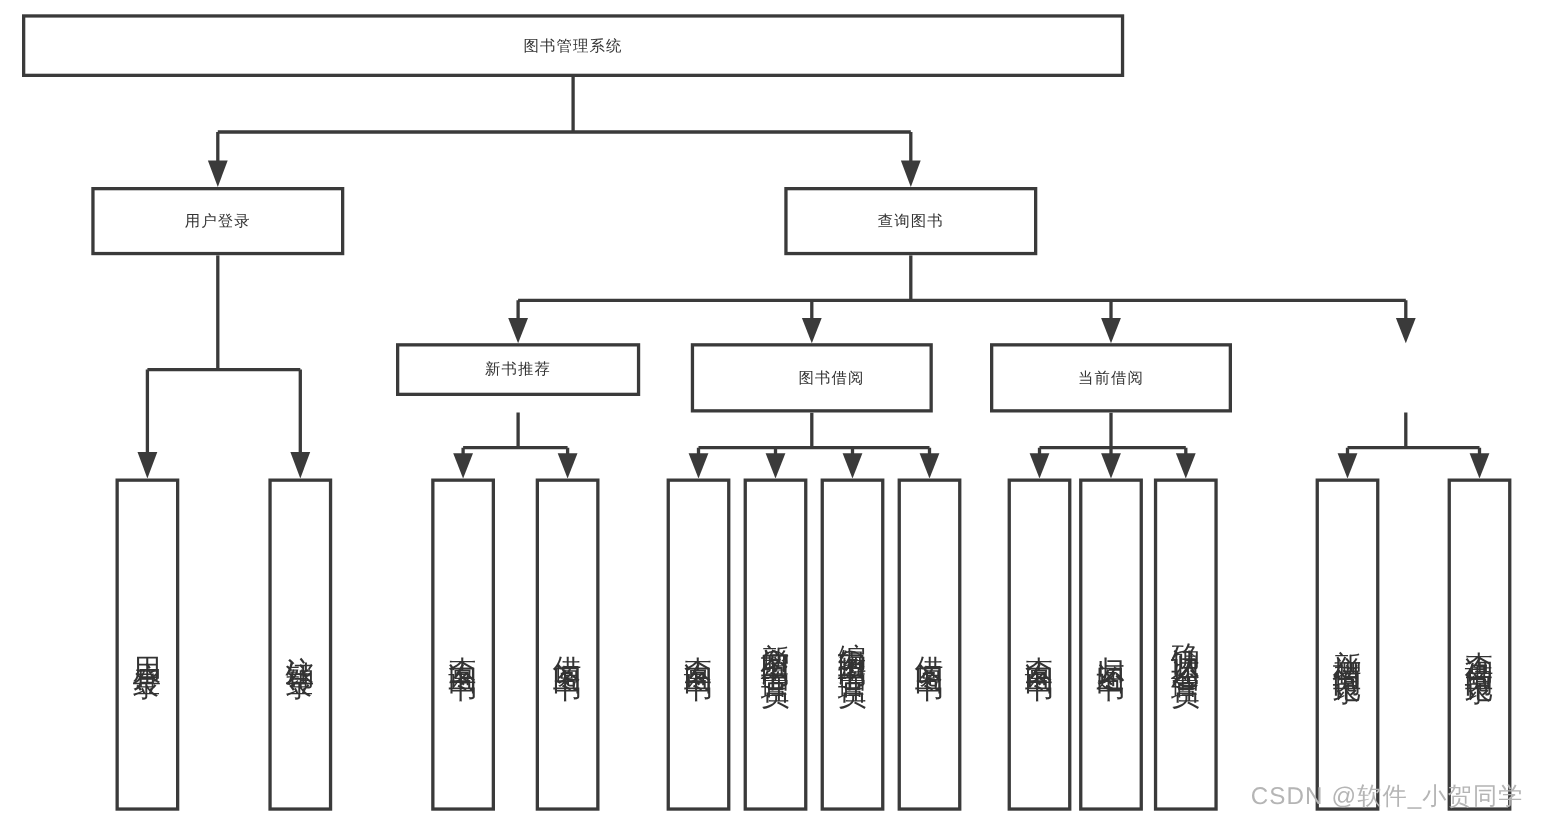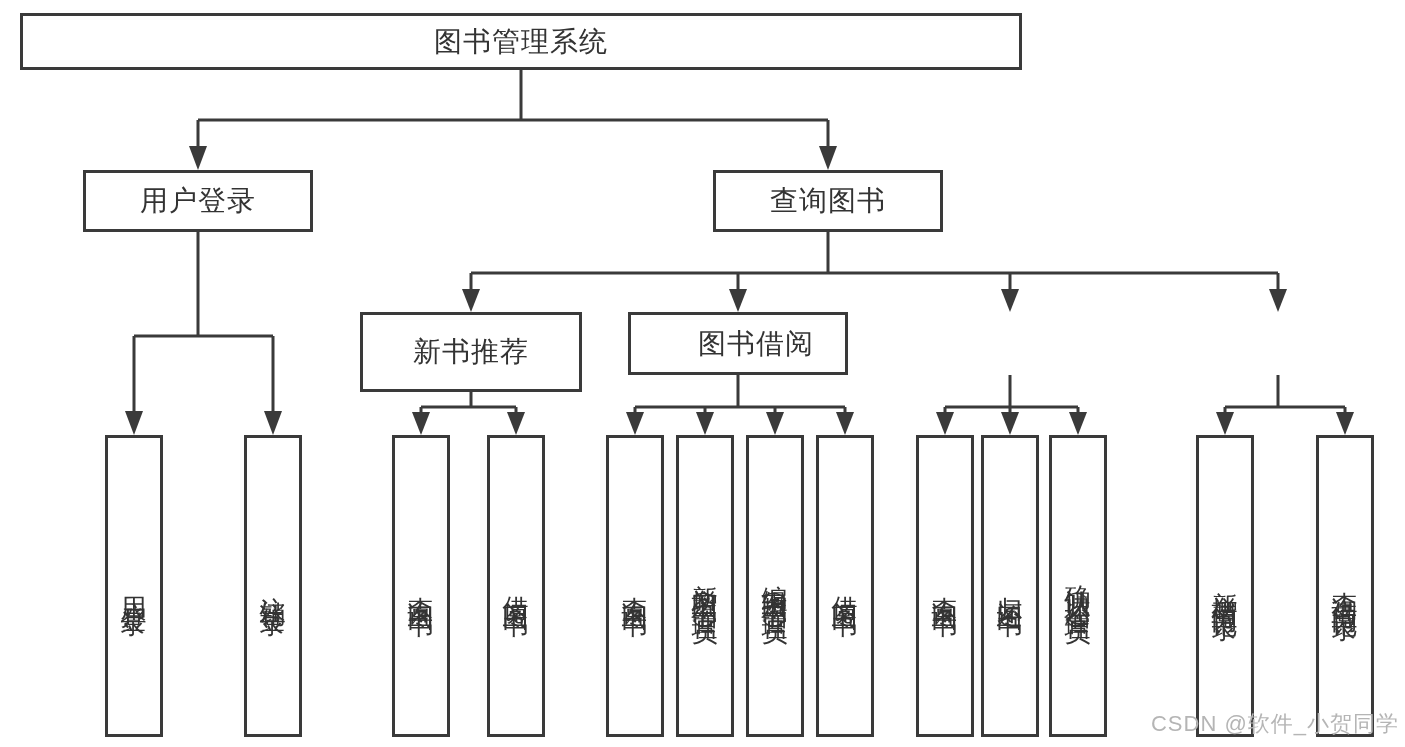--- a/index.html
+++ b/index.html
@@ -38,50 +38,50 @@
     position:absolute;
     border:3px solid var(--line);
     background:#ffffff;
     color:var(--text);
     display:flex;
     align-items:center;
     justify-content:center;
     text-align:center;
   }
   .hbox{
-    font-size:28px;
+    font-size:14px;
     letter-spacing:1px;
   }
   .vbox{
     writing-mode:vertical-rl;
     text-orientation:mixed;
     font-size:26px;
     letter-spacing:5px;
     line-height:1;
   }
   
   .n-root{left:20px;top:13px;width:1002px;height:57px;}
   
   .n-user-login{left:83px;top:170px;width:230px;height:62px;}
   .n-book-mgmt{left:713px;top:170px;width:230px;height:62px;}
   
-  .n-rec{left:360px;top:312px;width:222px;height:80px;}
+  .n-rec{left:360px;top:312px;width:222px;height:48px;}
   .n-bor{left:628px;top:312px;width:220px;height:63px;padding-left:36px;}
   .n-cur{left:900px;top:312px;width:220px;height:63px;}
   .n-his{left:1168px;top:312px;width:220px;height:63px;}
   
   .leaf{top:435px;width:58px;height:302px;}
   .l-a{left:105px;} .l-b{left:244px;}
   .l-c{left:392px;} .l-d{left:487px;}
   .l-e{left:606px;} .l-f{left:676px;} .l-g{left:746px;} .l-h{left:816px;}
   .l-i{left:916px;} .l-j{left:981px;} .l-k{left:1049px;}
   .l-l{left:1196px;} .l-m{left:1316px;}
   .watermark{
     position:absolute;
-    right:6px;
+    right:20px;
     bottom:8px;
     font-size:22px;
     color:var(--wm);
     letter-spacing:1px;
     z-index:5;
     pointer-events:none;
   }
 </style>
 </head>
 <body>
@@ -148,20 +148,23 @@
   <div class="box hbox n-book-mgmt">
     <span>查询图书</span>
   </div>
 
   <div class="box hbox n-rec">
     <span>新书推荐</span>
   </div>
   <div class="box hbox n-bor">
     <span>图书借阅</span>
   </div>
+  <div class="box hbox n-cur">
+    <span>当前借阅</span>
+  </div>
 
   <div class="box vbox leaf l-a">
     <span>用户登录</span>
   </div>
   <div class="box vbox leaf l-b">
     <span>注销登录</span>
   </div>
   <div class="box vbox leaf l-c">
     <span>查询图书</span>
   </div>

